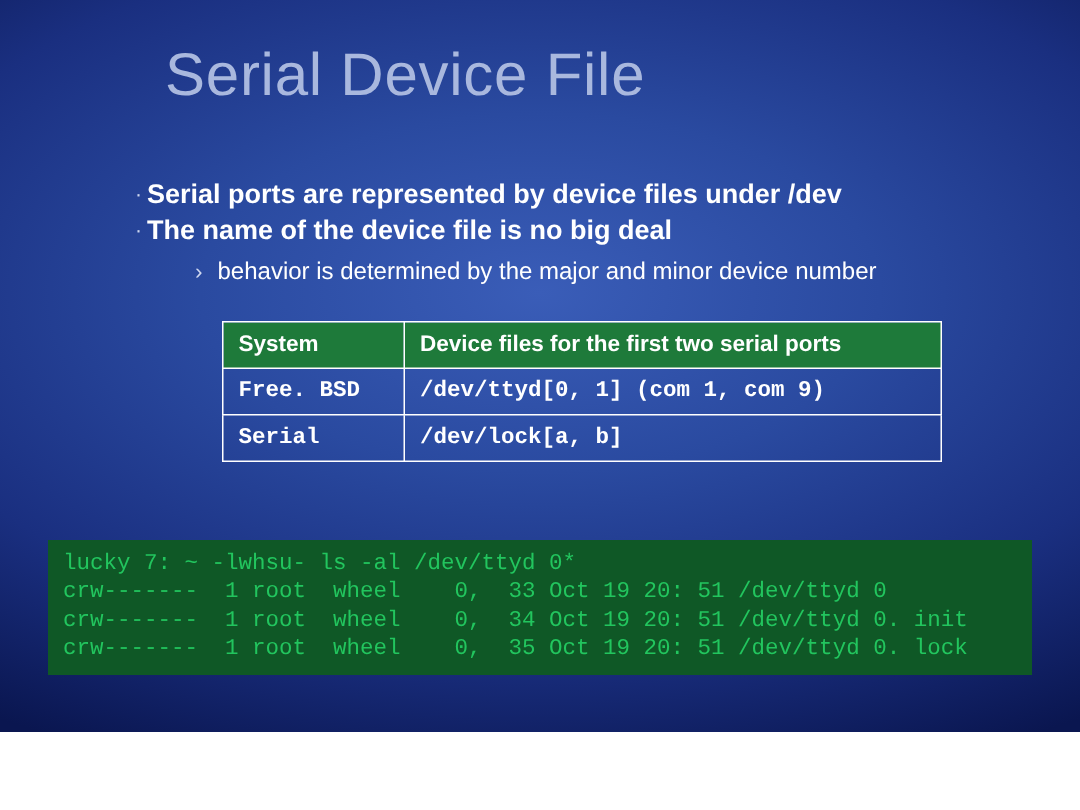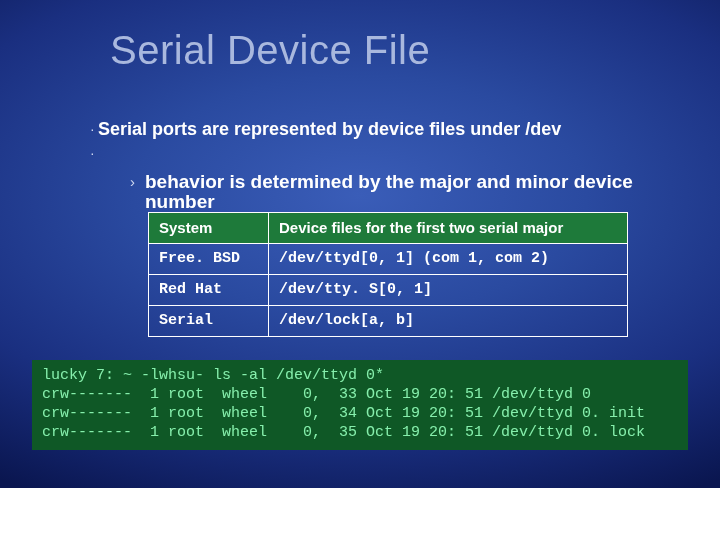--- a/index.html
+++ b/index.html
@@ -57,27 +57,28 @@
     margin-top: 8px;
     margin-left: 40px;
   }
   .sub-chev {
     font-size: 15px;
     line-height: 20px;
     color: #cfd8f0;
     margin-right: 10px;
   }
   .sub-text {
-    font-size: 19px;
+    font-size: 16px;
     line-height: 20px;
-    font-weight: 700;
+    font-weight: 400;
     color: #ffffff;
   }
   table.os-table {
     border-collapse: collapse;
+    margin-top: 22px;
     margin-left: 58px;
     width: 480px;
   }
   table.os-table th, table.os-table td {
     border: 1.5px solid #ffffff;
     padding: 6px 10px;
     text-align: left;
     font-size: 15px;
     line-height: 18px;
     font-weight: 700;
@@ -98,59 +99,56 @@
     width: 656px;
     background: #0f5826;
     padding: 6px 10px 8px 10px;
     box-sizing: border-box;
   }
   .terminal pre {
     margin: 0;
     font-family: "Courier New", Courier, monospace;
     font-size: 15px;
     line-height: 19px;
-    color: #86efac;
+    color: #22c55e;
     white-space: pre;
   }
 </style>
 </head>
 <body>
 
 <div class="slide">
 
   <div class="title">Serial Device File</div>
 
   <div class="content">
 
     <div class="bullet-row">
       <div class="bullet-dot">·</div>
       <div class="bullet-text">Serial ports are represented by device files under /dev</div>
     </div>
     <div class="bullet-row">
       <div class="bullet-dot">·</div>
+      <div class="bullet-text">The name of the device file is no big deal</div>
     </div>
 
     <div class="sub-row">
       <div class="sub-chev">›</div>
       <div class="sub-text">behavior is determined by the major and minor device number</div>
     </div>
 
     <table class="os-table">
       <tbody>
           <tr>
         <th>System</th>
-        <th>Device files for the first two serial major</th>
+        <th>Device files for the first two serial ports</th>
       </tr>
       <tr>
         <td>Free. BSD</td>
-        <td>/dev/ttyd[0, 1] (com 1, com 2)</td>
-      </tr>
-      <tr>
-        <td>Red Hat</td>
-        <td>/dev/tty. S[0, 1]</td>
+        <td>/dev/ttyd[0, 1] (com 1, com 9)</td>
       </tr>
       <tr>
         <td>Serial</td>
         <td>/dev/lock[a, b]</td>
       </tr>
     </tbody>
       </table>
 
   </div>
 

